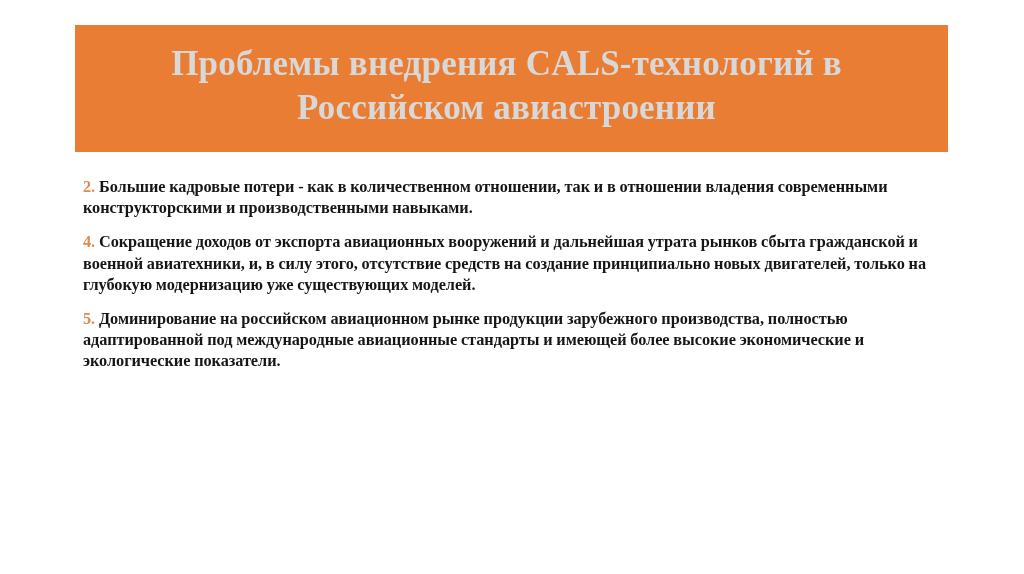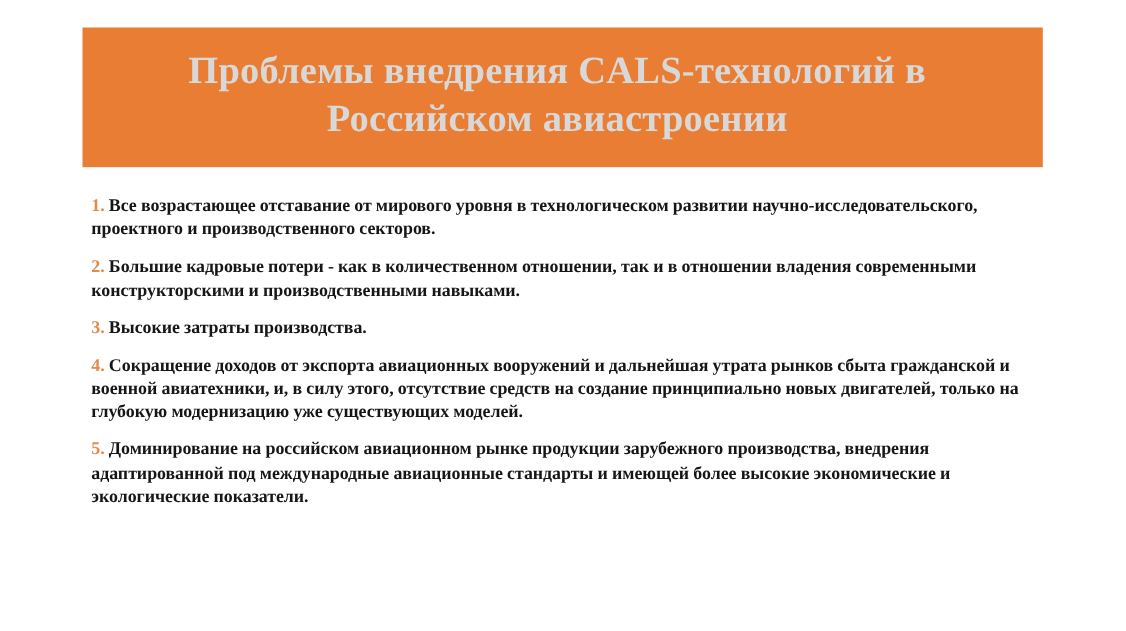--- a/index.html
+++ b/index.html
@@ -80,25 +80,23 @@
 
 <div id="slide">
 
   <div id="title-banner">
     <div id="title-text">Проблемы внедрения CALS-технологий в Российском авиастроении</div>
   </div>
 
   <div id="body-content">
 
 
-    <p class="para"><span class="num">1.</span> <span class="txt">Все возрастающее отставание от мирового уровня в технологическом развитии научно-исследовательского, проектного и производственного секторов.</span></p>
 
     <p class="para"><span class="num">2.</span> <span class="txt">Большие кадровые потери - как в количественном отношении, так и в отношении владения современными конструкторскими и производственными навыками.</span></p>
 
-    <p class="para"><span class="num">3.</span> <span class="txt">Высокие затраты производства.</span></p>
 
     <p class="para"><span class="num">4.</span> <span class="txt">Сокращение доходов от экспорта авиационных вооружений и дальнейшая утрата рынков сбыта гражданской и военной авиатехники, и, в силу этого, отсутствие средств на создание принципиально новых двигателей, только на глубокую модернизацию уже существующих моделей.</span></p>
 
-    <p class="para"><span class="num">5.</span> <span class="txt">Доминирование на российском авиационном рынке продукции зарубежного производства, внедрения адаптированной под международные авиационные стандарты и имеющей более высокие экономические и экологические показатели.</span></p>
+    <p class="para"><span class="num">5.</span> <span class="txt">Доминирование на российском авиационном рынке продукции зарубежного производства, полностью адаптированной под международные авиационные стандарты и имеющей более высокие экономические и экологические показатели.</span></p>
 
 
   </div>
 </div>
 
 </body></html>

